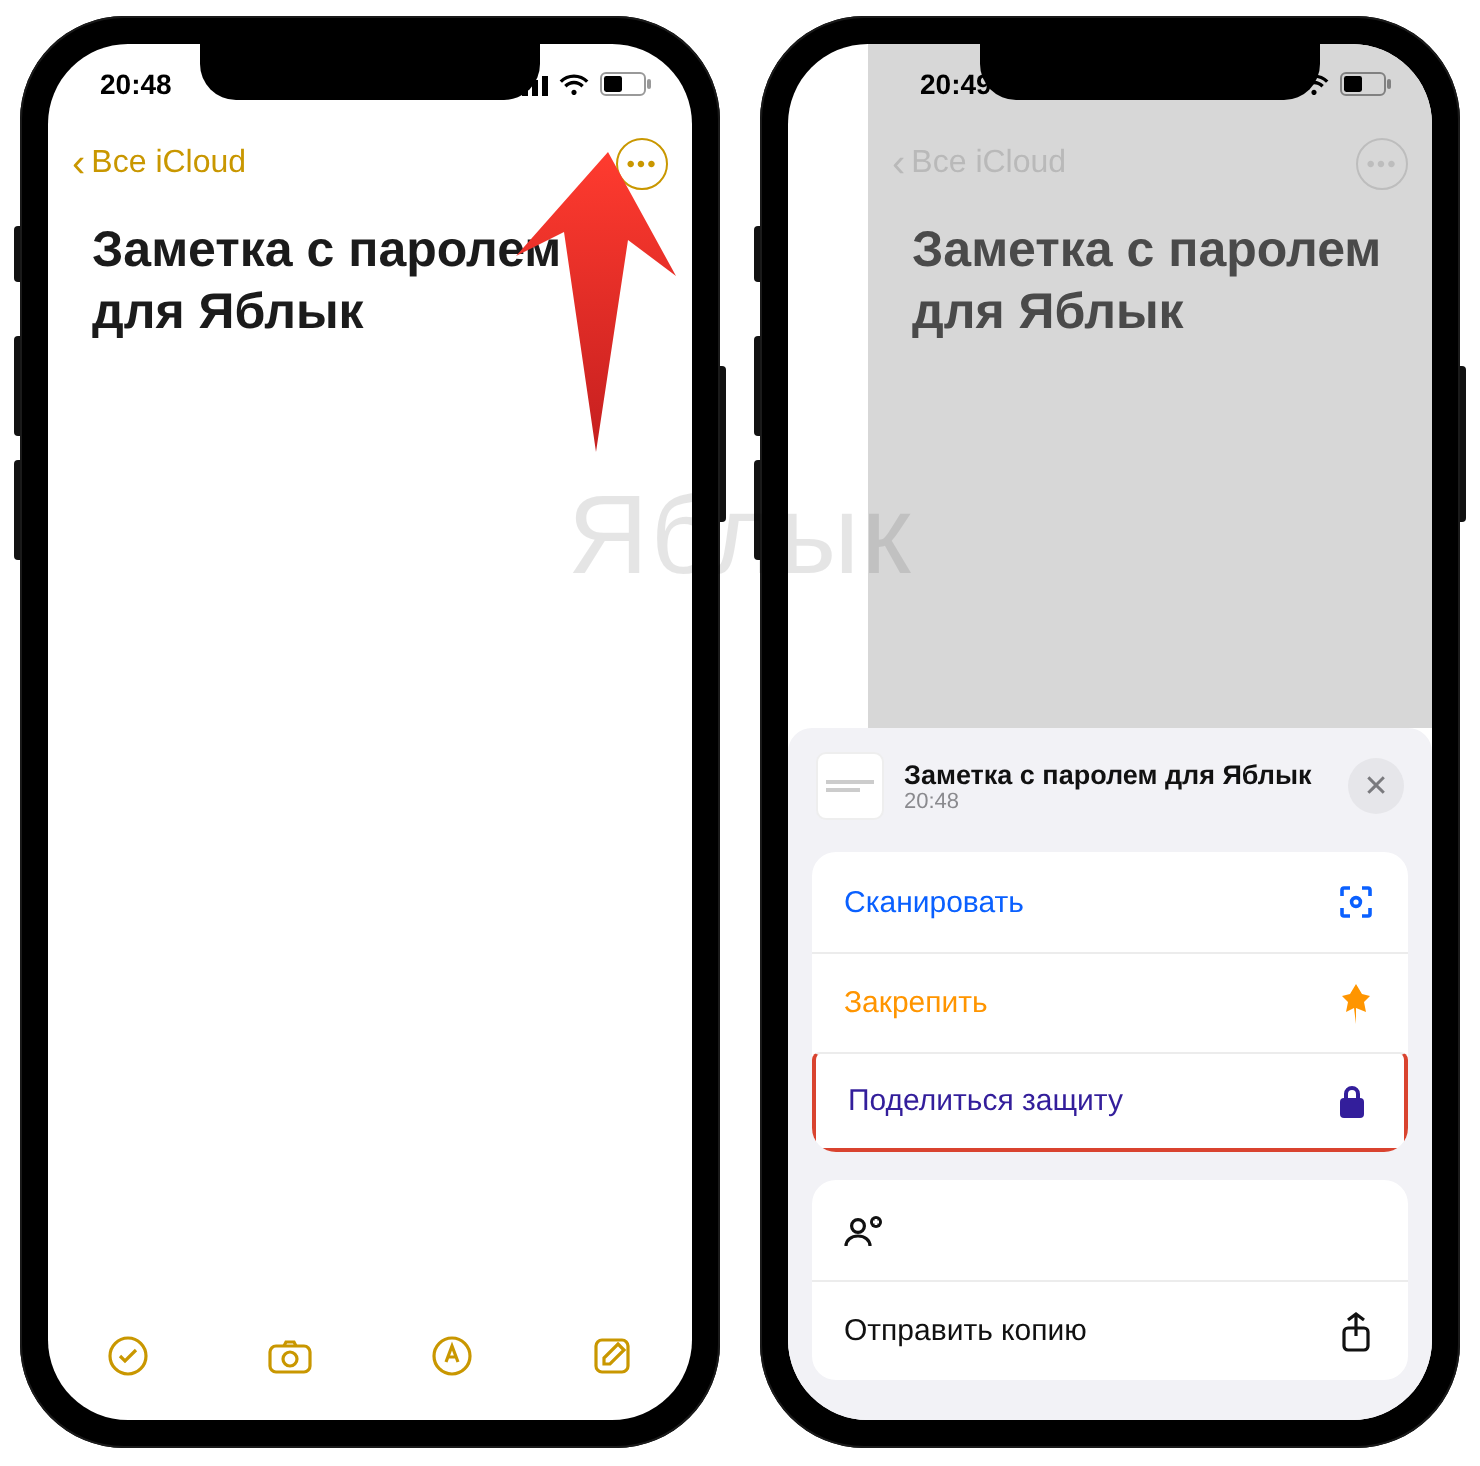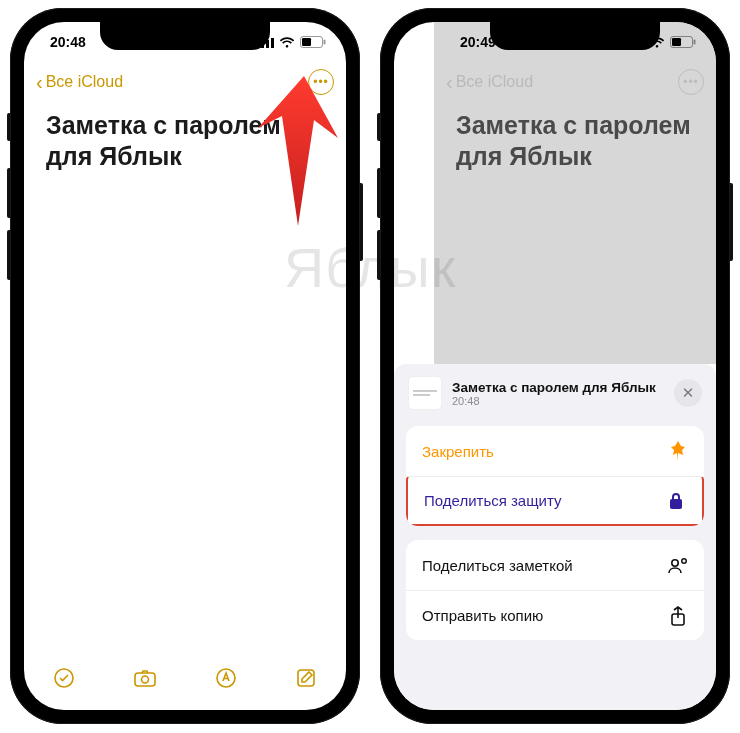--- a/index.html
+++ b/index.html
@@ -339,20 +339,29 @@
           <div>
             <div class="sheet-title">Заметка с паролем для Яблык</div>
             <div class="sheet-time">20:48</div>
           </div>
           <div class="sheet-close">
             <span>✕</span>
           </div>
         </div>
 
         <div class="card">
+          <div class="row blue">
+            <span>Сканировать</span>
+            <span class="icon">
+              <svg width="20" height="20" viewBox="0 0 20 20" fill="none" stroke="#0a60ff" stroke-width="1.8">
+                  <path d="M3 7V4a1 1 0 011-1h3M17 7V4a1 1 0 00-1-1h-3M3 13v3a1 1 0 001 1h3M17 13v3a1 1 0 01-1 1h-3"></path>
+                  <circle cx="10" cy="10" r="2.2"></circle>
+                </svg>
+            </span>
+          </div>
           <div class="row orange">
             <span>Закрепить</span>
             <span class="icon">
               <svg width="16" height="20" viewBox="0 0 16 20">
                   <path d="M8 0l3 5 4 1-3 3 1 5-5-2v8l-1-8-4 2 1-5L1 6l4-1 3-5z" fill="#ff9500"></path>
                 </svg>
             </span>
           </div>
           <div class="row purple hl">
             <span>Поделиться защиту</span>
@@ -360,21 +369,20 @@
               <svg width="16" height="18" viewBox="0 0 16 18">
                   <rect x="2" y="7" width="12" height="10" rx="2" fill="#331e9b"></rect>
                   <path d="M5 7V5a3 3 0 016 0v2" fill="none" stroke="#331e9b" stroke-width="2"></path>
                 </svg>
             </span>
           </div>
         </div>
 
         <div class="card" style="margin-top:14px;">
           <div class="row black">
-            <span>Поделиться заметкой</span>
             <span class="icon">
               <svg width="20" height="18" viewBox="0 0 20 18">
                   <circle cx="7" cy="7" r="3.2" fill="none" stroke="#111" stroke-width="1.6"></circle>
                   <path d="M1 17c0-3 2.7-5 6-5s6 2 6 5" fill="none" stroke="#111" stroke-width="1.6"></path>
                   <circle cx="16" cy="5" r="3" fill="#111"></circle>
                   <path d="M16 3.5v3M14.5 5h3" stroke="#fff" stroke-width="1.4"></path>
                 </svg>
             </span>
           </div>
           <div class="row black">

